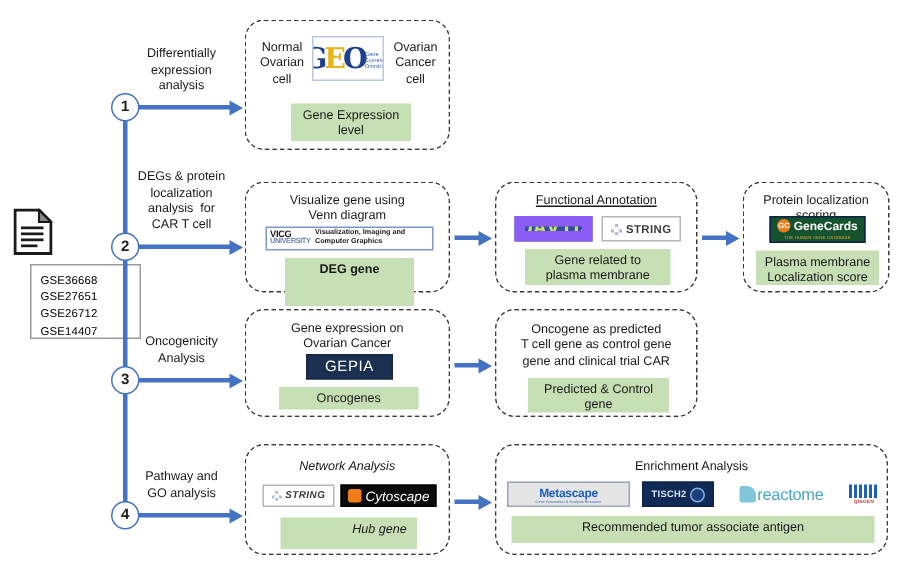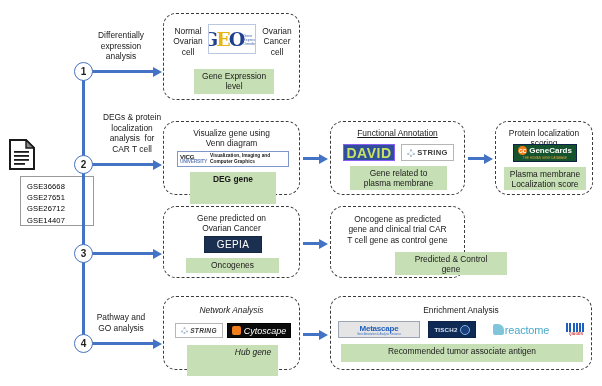--- a/index.html
+++ b/index.html
@@ -152,23 +152,23 @@
   }
   .vicg-v { font-size: 6.2px; font-weight: bold; color: #1a1a1a; letter-spacing: -0.2px;}
   .vicg-u { font-size: 5px; font-weight: bold; color: #6f86bb; letter-spacing: -0.3px;}
   .vicg-right {
     font-size: 4.8px; font-weight: bold; color: #1a1a1a;
     line-height: 5.6px;
   }
 
   .logo-david {
     background: #2f4f9a;
-    border: 1px solid #8b5cf6;
+    border: 7px solid #8b5cf6;
     color: #c9e265;
-    font-family: Liberation Sans, sans-serif;
+    font-family: Liberation Mono, monospace;
     font-weight: bold;
     font-size: 14px;
     letter-spacing: 0.5px;
   }
   .logo-string {
     background: #ffffff;
     border: 1px solid #b6b6b6;
     color: #3b3b3b;
     font-size: 7.6px;
     font-weight: bold;
@@ -284,29 +284,33 @@
   <div class="step-circle" style="left:74px; top:62px;">1</div>
   <div class="h-arrow" style="left:92px; top:70px; width:62px;"></div>
   <div class="step-label" style="left:84px; top:30px;">
     <div>Differentially</div>
       <div>expression</div>
       <div>analysis</div>
   </div>
 
   <div class="step-circle" style="left:74px; top:155px;">2</div>
   <div class="h-arrow" style="left:92px; top:163px; width:62px;"></div>
-  <div class="step-label" style="left:84px; top:112px;margin-left:11px;">
+  <div class="step-label" style="left:84px; top:112px;">
     <div>DEGs &amp; protein</div>
       <div>localization</div>
       <div>analysis&nbsp; for</div>
       <div>CAR T cell</div>
   </div>
 
   <div class="step-circle" style="left:74px; top:244px;">3</div>
   <div class="h-arrow" style="left:92px; top:252px; width:62px;"></div>
+  <div class="step-label" style="left:84px; top:222px;">
+    <div>Oncogenicity</div>
+      <div>Analysis</div>
+  </div>
 
   <div class="step-circle" style="left:74px; top:334px;">4</div>
   <div class="h-arrow" style="left:92px; top:342px; width:62px;"></div>
   <div class="step-label" style="left:84px; top:312px;">
     <div>Pathway and</div>
       <div>GO analysis</div>
   </div>
 
   <div class="panel" style="left:163px; top:13px; width:137px; height:87px;">
     <div class="side-label" style="left:6px; top:12px; width:36px;">
@@ -376,57 +380,57 @@
       </div>
       <div class="gc-sub">THE HUMAN GENE DATABASE</div>
     </div>
     <div class="green-bar" style="left:8px; top:45px; width:82px; height:23px;">
       <span>Plasma membrane<br>Localization score</span>
     </div>
   </div>
 
   <div class="panel" style="left:163px; top:206px; width:137px; height:72px;">
     <div class="panel-title" style="top:6px;">
-      <div>Gene predicted on</div>
+      <div>Gene expression on</div>
         <div>Ovarian Cancer</div>
     </div>
     <div class="logo logo-gepia" style="left:40px; top:29px; width:58px; height:17px;">GEPIA</div>
     <div class="green-bar" style="left:22px; top:51px; width:93px; height:15px;">Oncogenes</div>
   </div>
 
   <div class="h-arrow" style="left:303px; top:242px; width:17px;"></div>
 
   <div class="panel" style="left:330px; top:206px; width:135px; height:72px;">
     <div class="panel-title" style="top:7px;">
       <div>Oncogene as predicted</div>
+        <div>T cell gene as control gene</div>
         <div>gene and clinical trial CAR</div>
-        <div>T cell gene as control gene</div>
-    </div>
-    <div class="green-bar" style="left:21px; top:45px; width:112px; height:23px;margin-left:43px;">
+    </div>
+    <div class="green-bar" style="left:21px; top:45px; width:94px; height:23px;">
       <span>Predicted &amp; Control<br>gene</span>
     </div>
   </div>
 
   <div class="panel" style="left:163px; top:296px; width:137px; height:74px;font-style:italic;">
     <div class="panel-title" style="top:8px;">Network Analysis</div>
     <div class="logo logo-string" style="left:11px; top:26px; width:48px; height:15px; font-size:6.6px;">
       <svg width="7" height="7" viewBox="0 0 8 8">
         <circle cx="4" cy="1.3" r="1.1" fill="#9fb2cc"></circle>
           <circle cx="1.2" cy="5" r="1.1" fill="#9fb2cc"></circle>
         <circle cx="6.8" cy="5" r="1.1" fill="#9fb2cc"></circle>
           <circle cx="4" cy="6.8" r="1.1" fill="#9fb2cc"></circle>
         <path d="M4 1.3 L1.2 5 L4 6.8 L6.8 5 Z" stroke="#c3cfdd" stroke-width="0.5" fill="none"></path>
       </svg>
       <span>STRING</span>
     </div>
     <div class="logo logo-cytoscape" style="left:63px; top:26px; width:64px; height:15px;">
       <span class="cyto-mark"></span>
       <span>Cytoscape</span>
     </div>
-    <div class="green-bar" style="left:23px; top:48px; width:91px; height:31px;padding-left:44px;">Hub gene</div>
+    <div class="green-bar" style="left:23px; top:48px; width:91px; height:21px;padding-left:44px;">Hub gene</div>
   </div>
 
   <div class="h-arrow" style="left:303px; top:333px; width:17px;"></div>
 
   <div class="panel" style="left:330px; top:296px; width:262px; height:74px;">
     <div class="panel-title" style="top:8px;">Enrichment Analysis</div>
 
     <div class="logo logo-metascape" style="left:7px; top:24px; width:82px; height:17px;">
       <span class="ms-name">Metascape</span>
       <span class="ms-sub">Gene Annotation &amp; Analysis Resource</span>

